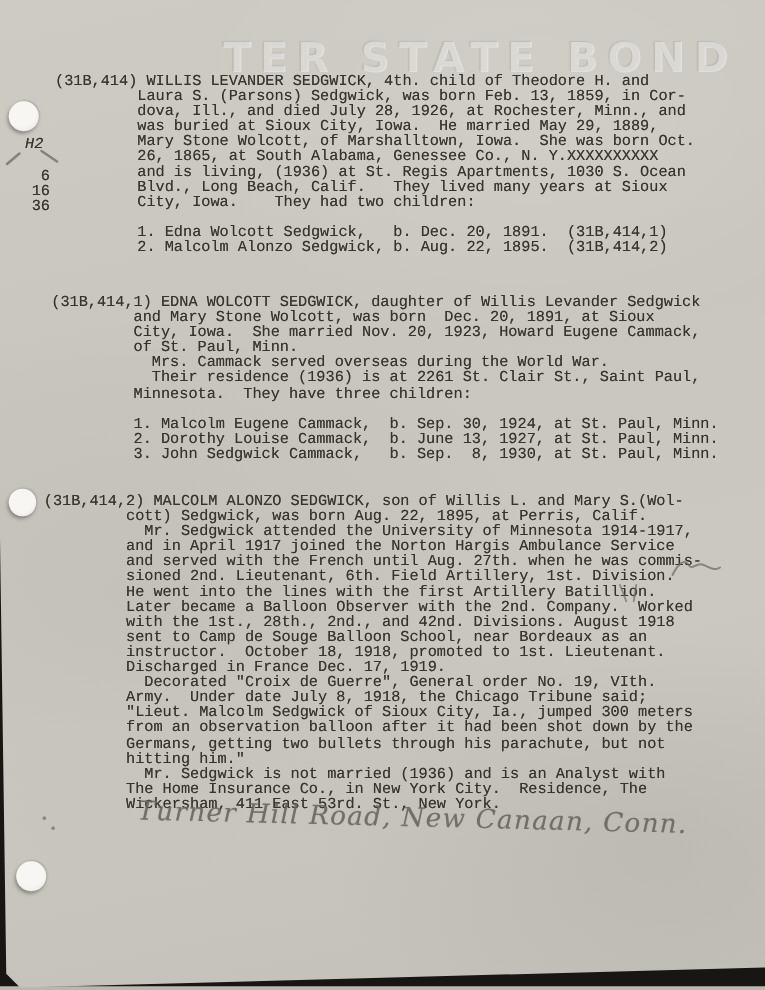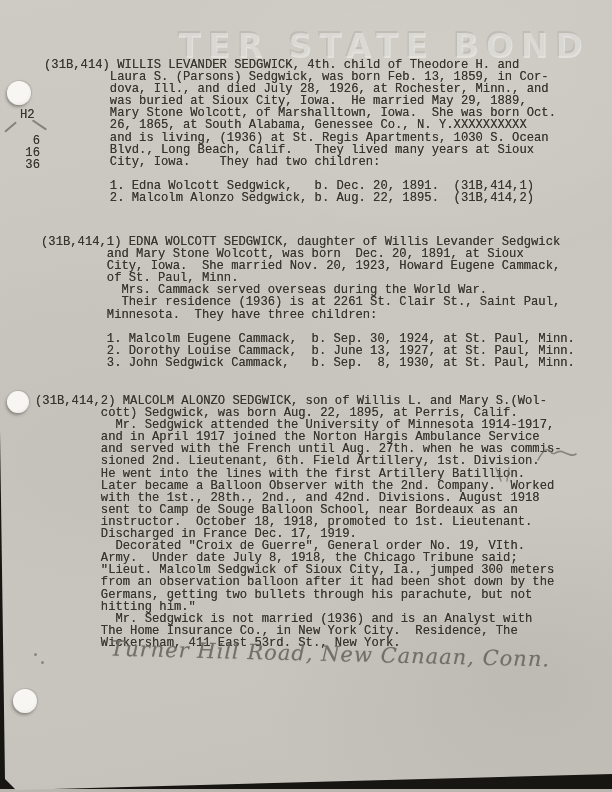--- a/index.html
+++ b/index.html
@@ -40,21 +40,21 @@
   pre.typed{
     position:absolute;z-index:4;margin:4px;
     font-family:"Liberation Mono","DejaVu Sans Mono",monospace;
     font-size:12.2px;line-height:12.1px;white-space:pre;
     color:#37342e;
     text-shadow:0 0 0.5px rgba(50,47,42,0.65);
   }
   .sec-1{left:40px;top:55px;}
   .sec-2{left:37px;top:232px;}
   .sec-3{left:31px;top:391px;}
-  .margin-code{left:16px;top:105px;}
+  .margin-code{left:16px;top:105px;font-style:italic;}
   .margin-nums{left:14px;top:131px;text-align:right;width:22px;line-height:11.5px;}
   .pencil{position:absolute;z-index:5;}
   .slash{
     height:1.7px;border-radius:1px;
     background:rgba(110,106,98,0.75);
   }
   .slash-left{left:3px;top:126px;width:15px;transform:rotate(-40deg);}
   .slash-right{left:31px;top:124px;width:17px;transform:rotate(34deg);}
   .dot{width:3px;height:3px;border-radius:50%;background:rgba(100,96,90,0.6);}
   .dot-1{left:34px;top:653px;}

